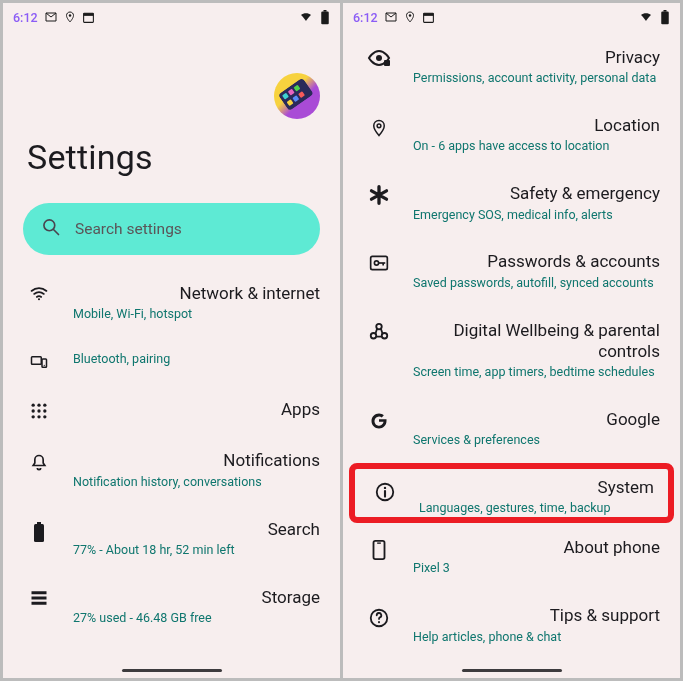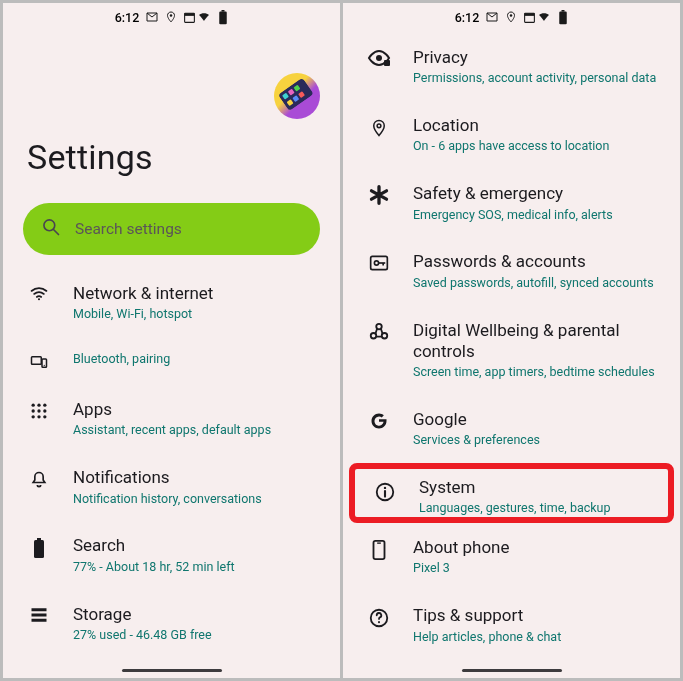--- a/index.html
+++ b/index.html
@@ -1,32 +1,32 @@
 <!DOCTYPE html>
 <html><head>
   <meta charset="utf-8">
   <style>
     * { margin:0; padding:0; box-sizing:border-box; font-family: Roboto, "Segoe UI", Arial, sans-serif; -webkit-font-smoothing:antialiased; }
     body { background:#bcbcbc; width:683px; height:681px; overflow:hidden; }
     .frame { display:flex; gap:3px; padding:3px; width:683px; height:681px; background:#bcbcbc; }
     .phone { width:338px; height:675px; background:#f7eeee; position:relative; overflow:hidden; }
-    .statusbar { display:flex; justify-content:center; align-items:center; padding:4px 10px 0 10px; height:24px; color:#000000; font-size:12px; }
+    .statusbar { display:flex; justify-content:space-between; align-items:center; padding:4px 10px 0 10px; height:24px; color:#8b5cf6; font-size:12px; }
     .statusbar .left, .statusbar .right { display:flex; align-items:center; gap:6px; }
     .statusbar .left span.time { font-weight:500; font-size:12.5px; }
     .statusbar svg { display:block; }
     .avatar { position:absolute; right:20px; top:70px; width:46px; height:46px; border-radius:50%; background:linear-gradient(135deg,#f7d23e 0%,#f7d23e 40%,#a94bd6 60%,#a94bd6 100%); display:flex; align-items:center; justify-content:center; overflow:hidden; }
     .avatar-inner { transform:rotate(-35deg); }
     .bigtitle { font-size:34px; font-weight:400; color:#1c1b1f; margin:110px 0 0 24px; letter-spacing:0.2px; }
-    .searchbox { margin:26px 20px 14px 20px; height:52px; background:#84cc16; border-radius:28px; display:flex; align-items:center; padding:0 18px; gap:14px; }
+    .searchbox { margin:26px 20px 14px 20px; height:52px; background:#5eead4; border-radius:28px; display:flex; align-items:center; padding:0 18px; gap:14px; }
     .searchbox .ph { color:#5b5558; font-size:15.5px; }
     .list { }
     .item { display:flex; align-items:flex-start; padding:14px 20px 14px 24px; gap:22px; }
     .item .iconcol { width:24px; display:flex; justify-content:center; padding-top:2px; flex-shrink:0; color:#1c1b1f; }
     .item .txtcol { flex:1; min-width:0; }
-    .item .title { font-size:17px; color:#1c1b1f; font-weight:400; line-height:1.25; margin-bottom:2px; }
+    .item .title { font-size:17px; color:#1c1b1f; font-weight:400; line-height:1.25; margin-bottom:2px;text-align:right; }
     .item .sub { font-size:12.5px; color:#0f766e; line-height:1.35; }
     .highlight { border:6px solid #ec1c24; border-radius:8px; margin:0 6px; padding:8px 14px 0 18px; }
     .highlight .iconcol { padding-top:4px; }
     .nav-indicator { position:absolute; bottom:6px; left:50%; transform:translateX(-50%); width:100px; height:3px; background:#1c1b1f; border-radius:2px; opacity:0.85; }
     .phone2 .list { padding-top:6px; }
   </style>
 </head>
 <body>
 
 <div class="frame">
@@ -127,21 +127,20 @@
               <circle cx="5" cy="12" r="2" fill="#1c1b1f"></circle>
               <circle cx="12" cy="12" r="2" fill="#1c1b1f"></circle>
               <circle cx="19" cy="12" r="2" fill="#1c1b1f"></circle>
               <circle cx="5" cy="19" r="2" fill="#1c1b1f"></circle>
               <circle cx="12" cy="19" r="2" fill="#1c1b1f"></circle>
               <circle cx="19" cy="19" r="2" fill="#1c1b1f"></circle>
             </svg>
           </div>
         <div class="txtcol">
             <div class="title">Apps</div>
-            <div class="sub">Assistant, recent apps, default apps</div>
           </div>
       </div>
       <div class="item">
         <div class="iconcol">
             <svg width="20" height="22" viewBox="0 0 24 24">
               <path d="M12 3a5 5 0 0 0-5 5v4l-2 3h14l-2-3V8a5 5 0 0 0-5-5z" fill="none" stroke="#1c1b1f" stroke-width="2"></path>
               <path d="M10 18a2 2 0 0 0 4 0" fill="none" stroke="#1c1b1f" stroke-width="2"></path>
             </svg>
           </div>
         <div class="txtcol">

